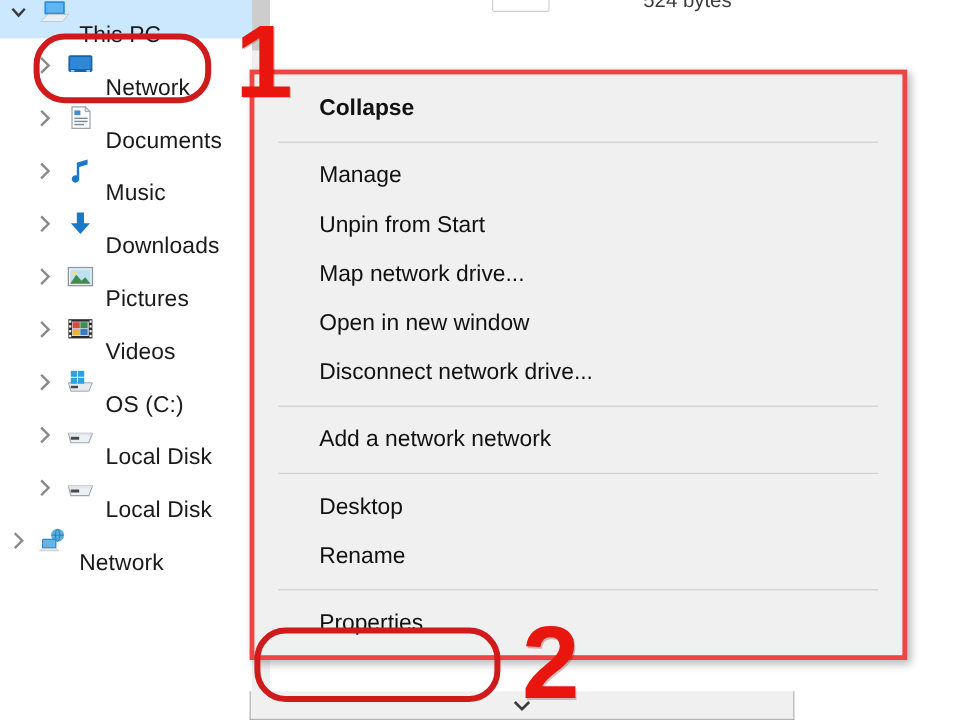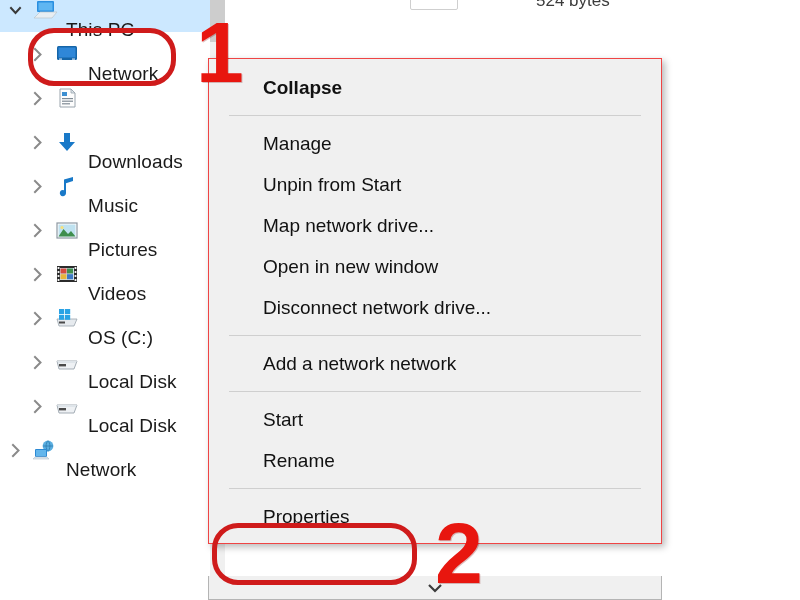--- a/index.html
+++ b/index.html
@@ -134,23 +134,23 @@
     letter-spacing: 0.1px;
     margin-top: 40px;
   }
   .tree-row.level-1 .chev { margin-left: 22px; }
 
   
   .ctx-menu {
     position: absolute;
     left: 208px;
     top: 58px;
-    width: 454px;
+    width: 548px;
     background: #f0f0f0;
-    border: 1px solid #ef4444;
+    border: 4px solid #ef4444;
     box-shadow: 3px 3px 7px rgba(0,0,0,0.28);
     z-index: 40;
     padding: 8px 0 6px 0;
     box-sizing: border-box;
   }
   .ctx-item {
     height: 41px;
     display: flex;
     align-items: center;
     padding-left: 54px;
@@ -289,46 +289,47 @@
             <span class="tree-icon">
               <svg width="26" height="22" viewBox="0 0 26 22">
                 <path d="M6 2 H17 L21 6 V20 H6 Z" fill="#fdfdfd" stroke="#9aa4ad" stroke-width="1"></path>
                 <path d="M17 2 V6 H21 Z" fill="#dde4ea" stroke="#9aa4ad" stroke-width="0.8"></path>
                 <rect x="8" y="5" width="5" height="4" fill="#3d8fd1"></rect>
                 <rect x="8" y="11" width="11" height="1.2" fill="#7f8a94"></rect>
                 <rect x="8" y="13.6" width="11" height="1.2" fill="#7f8a94"></rect>
                 <rect x="8" y="16.2" width="8" height="1.2" fill="#7f8a94"></rect>
               </svg>
             </span>
+            <span class="tree-label">Documents</span>
+          </div>
+          <div class="tree-row level-1">
+            <span class="chev">
+              <svg width="13" height="15" viewBox="0 0 13 15">
+                <path d="M4 2 L9.5 7.5 L4 13" fill="none" stroke="#8a8a8a" stroke-width="2" stroke-linecap="square"></path>
+              </svg>
+            </span>
+            <span class="tree-icon">
+              <svg width="26" height="22" viewBox="0 0 26 22">
+                <path d="M19 2 L10 4.6 V15.2 A3.1 3.1 0 1 0 12 17.9 V8.2 L19 6 Z" fill="#1979c8"></path>
+              </svg>
+            </span>
+            <span class="tree-label">Music</span>
           </div>
           <div class="tree-row level-1">
             <span class="chev">
               <svg width="13" height="15" viewBox="0 0 13 15">
                 <path d="M4 2 L9.5 7.5 L4 13" fill="none" stroke="#8a8a8a" stroke-width="2" stroke-linecap="square"></path>
               </svg>
             </span>
             <span class="tree-icon">
               <svg width="26" height="22" viewBox="0 0 26 22">
                 <path d="M10 2 H16 V11 H21 L13 20 L5 11 H10 Z" fill="#1979c8"></path>
               </svg>
             </span>
             <span class="tree-label">Downloads</span>
-          </div>
-          <div class="tree-row level-1">
-            <span class="chev">
-              <svg width="13" height="15" viewBox="0 0 13 15">
-                <path d="M4 2 L9.5 7.5 L4 13" fill="none" stroke="#8a8a8a" stroke-width="2" stroke-linecap="square"></path>
-              </svg>
-            </span>
-            <span class="tree-icon">
-              <svg width="26" height="22" viewBox="0 0 26 22">
-                <path d="M19 2 L10 4.6 V15.2 A3.1 3.1 0 1 0 12 17.9 V8.2 L19 6 Z" fill="#1979c8"></path>
-              </svg>
-            </span>
-            <span class="tree-label">Music</span>
           </div>
           <div class="tree-row level-1">
             <span class="chev">
               <svg width="13" height="15" viewBox="0 0 13 15">
                 <path d="M4 2 L9.5 7.5 L4 13" fill="none" stroke="#8a8a8a" stroke-width="2" stroke-linecap="square"></path>
               </svg>
             </span>
             <span class="tree-icon">
               <svg width="26" height="22" viewBox="0 0 26 22">
                 <rect x="3" y="4" width="20" height="15" fill="#ffffff" stroke="#8d98a2" stroke-width="1.2"></rect>
@@ -452,21 +453,21 @@
       <div class="ctx-item bold">Collapse</div>
       <div class="ctx-sep"></div>
       <div class="ctx-item">Manage</div>
       <div class="ctx-item">Unpin from Start</div>
       <div class="ctx-item">Map network drive...</div>
       <div class="ctx-item">Open in new window</div>
       <div class="ctx-item">Disconnect network drive...</div>
       <div class="ctx-sep"></div>
       <div class="ctx-item">Add a network network</div>
       <div class="ctx-sep"></div>
-      <div class="ctx-item">Start</div>
+      <div class="ctx-item">Desktop</div>
       <div class="ctx-item">Rename</div>
       <div class="ctx-sep"></div>
       <div class="ctx-item">Properties</div>
     </div>
   <div class="ctx-scroll-down" style="left:208px;">
     <svg width="20" height="12" viewBox="0 0 20 12">
         <path d="M4 3 L10 9 L16 3" fill="none" stroke="#3b3b3b" stroke-width="2.2"></path>
       </svg>
   </div>
 

